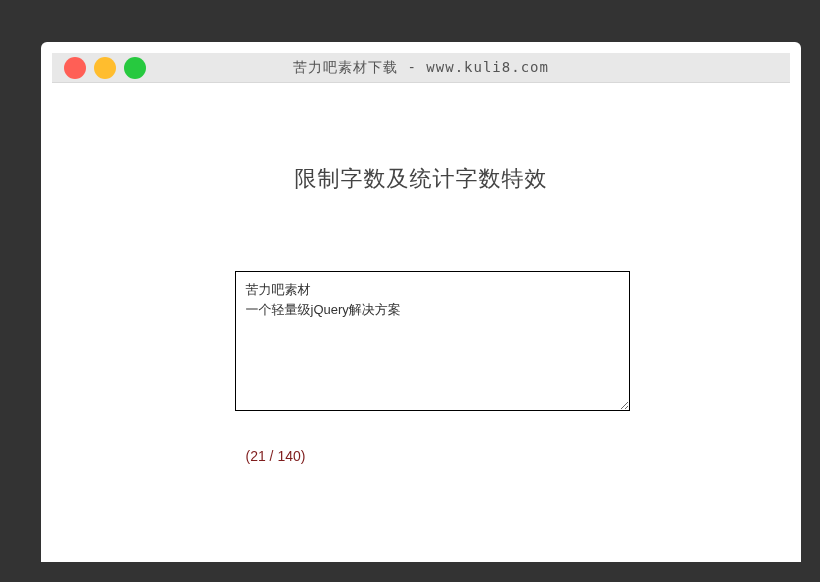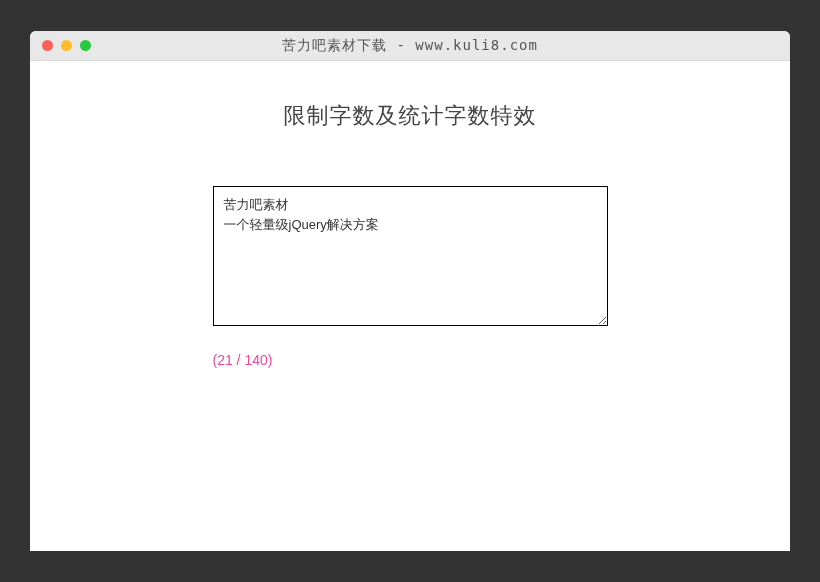--- a/index.html
+++ b/index.html
@@ -1,17 +1,17 @@
 <!DOCTYPE html>
 <html><head>
   <meta charset="utf-8">
   <style>
     * {
       margin: 0;
-      padding: 0;
+      padding: 11px;
       box-sizing: border-box;
     }
     body {
       background: #333333;
       width: 820px;
       height: 582px;
       display: flex;
       align-items: center;
       justify-content: center;
       font-family: "Microsoft YaHei", Arial, sans-serif;
@@ -60,20 +60,21 @@
       flex: 1;
       padding: 40px 60px;
       display: flex;
       flex-direction: column;
       align-items: center;
     }
     .heading {
       font-size: 22px;
       color: #444;
       font-weight: normal;
+      margin-top: 30px;
       margin-bottom: 55px;
       letter-spacing: 1px;
     }
     .textarea-wrap {
       width: 395px;
       margin: 0 auto;
     }
     .char-textarea {
       width: 395px;
       height: 140px;
@@ -82,21 +83,21 @@
       font-size: 13px;
       font-family: Liberation Sans, sans-serif;
       line-height: 1.5;
       resize: both;
       outline: none;
       color: #333;
     }
     .counter {
       margin-top: 22px;
       font-size: 14px;
-      color: #ec4899;
+      color: #7f1d1d;
       text-align: left;
     }
   </style>
 </head>
 <body>
 
 <div class="window">
   <div class="titlebar">
     <div class="traffic-lights">
       <div class="dot red"></div>

